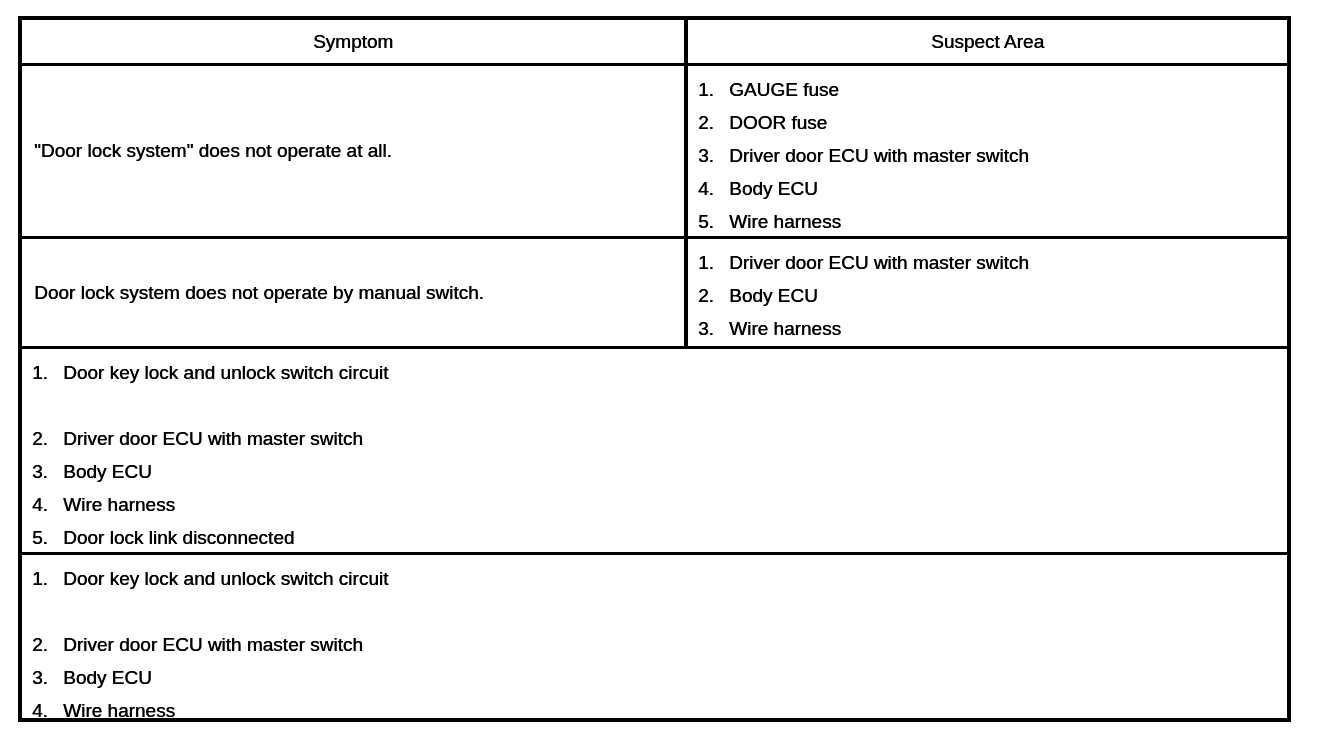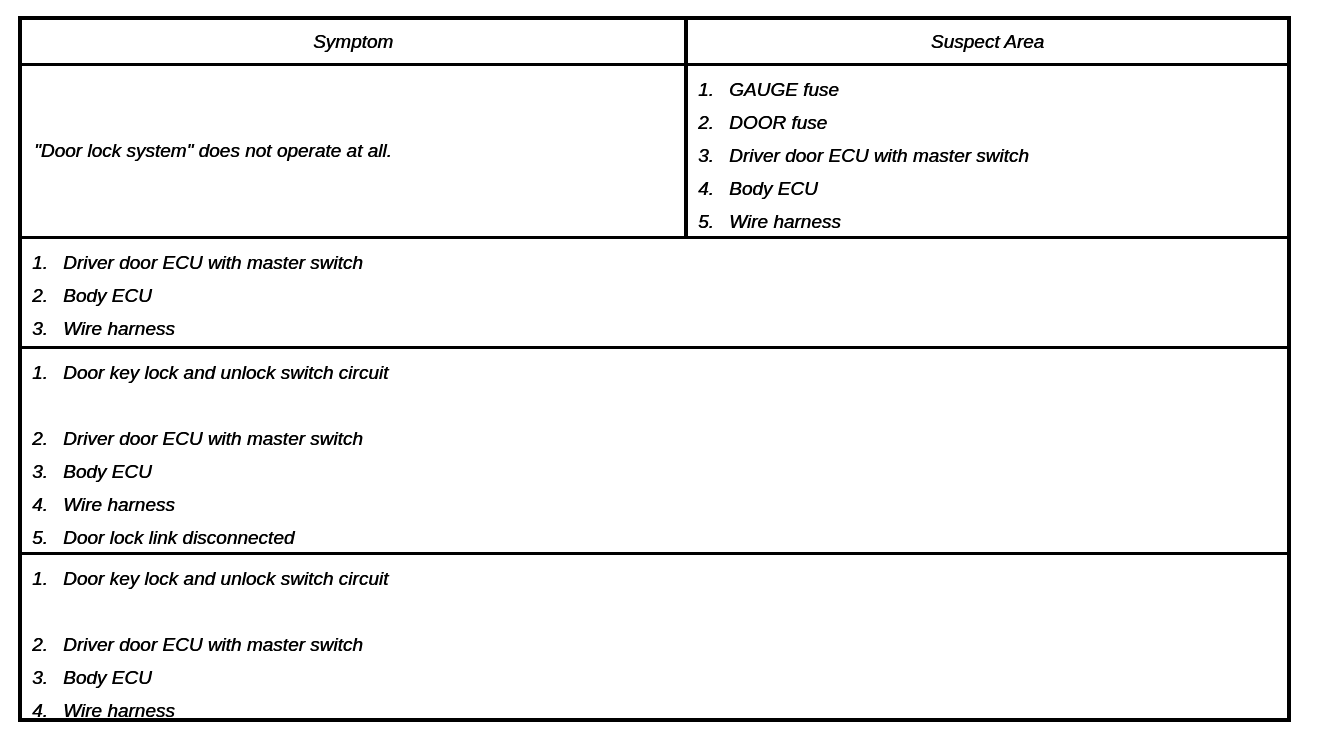--- a/index.html
+++ b/index.html
@@ -31,21 +31,20 @@
     box-sizing: border-box;
     display: grid;
     grid-template-columns: 666px 1fr;
   }
   .t-row + .t-row {
     border-top: 3px solid #000000;
   }
   .cell {
     box-sizing: border-box;
     overflow: hidden;
-    font-style: italic;
   }
   .sym-col {
     border-right: 4px solid #000000;
   }
   .header-cell {
     display: flex;
     align-items: center;
     justify-content: center;
     font-size: 19px;
     text-shadow: 0.5px 0 0 currentColor;
@@ -109,20 +108,23 @@
           <span>Body ECU</span>
         </div>
         <div class="suspect-item">
           <span class="suspect-num">5.</span>
           <span>Wire harness</span>
         </div>
       </div>
     </div>
 
     <div class="t-row">
+      <div class="cell sym-col symptom-cell">
+        <span>Door lock system does not operate by manual switch.</span>
+      </div>
       <div class="cell suspects-cell">
         <div class="suspect-item">
           <span class="suspect-num">1.</span>
           <span>Driver door ECU with master switch</span>
         </div>
         <div class="suspect-item">
           <span class="suspect-num">2.</span>
           <span>Body ECU</span>
         </div>
         <div class="suspect-item">

